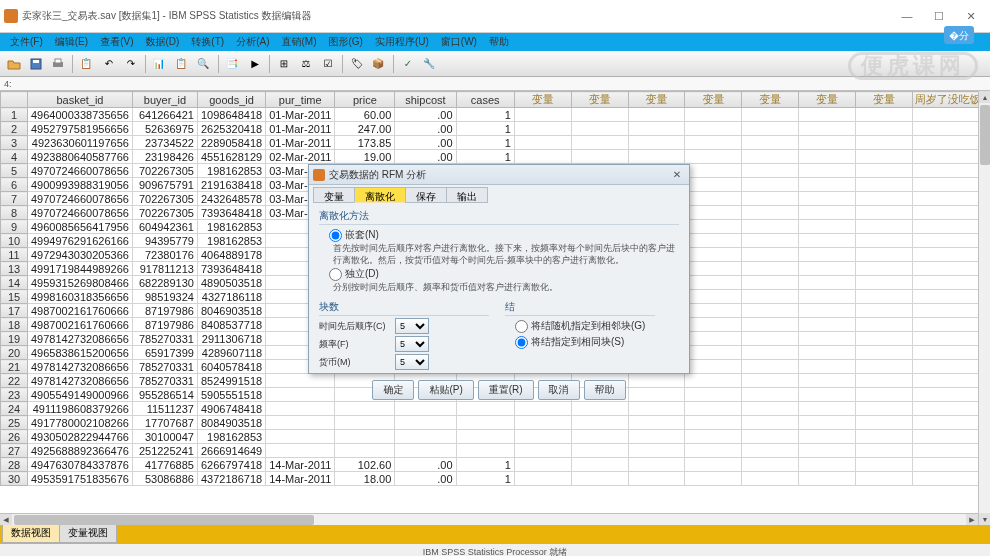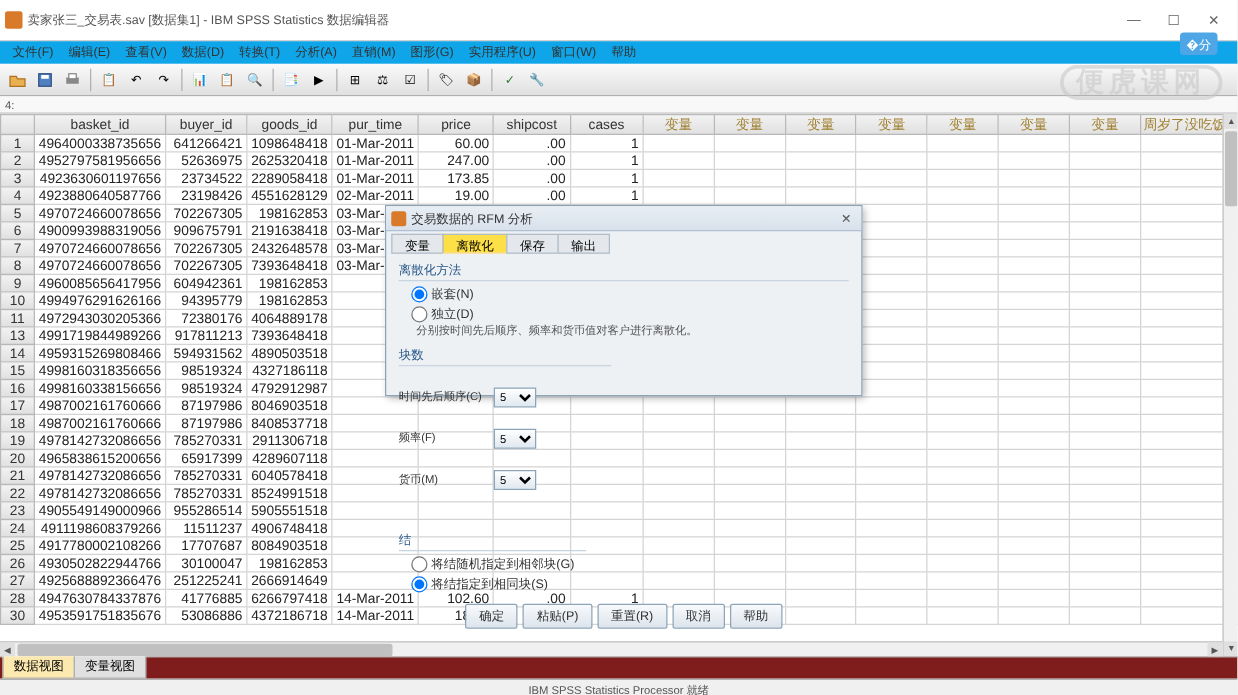--- a/index.html
+++ b/index.html
@@ -26,45 +26,45 @@
 .grid-scrollh .arr.lf { left:0; } .grid-scrollh .arr.rt { right:0; }
 table.data { border-collapse:collapse; font-size:11px; table-layout:fixed; }
 table.data th { background:linear-gradient(#f2f2f2,#e0e0e0); border:1px solid #b8b8b8; height:14px; font-weight:normal; color:#333; padding:0 2px; overflow:hidden; white-space:nowrap; }
 table.data th.rowhdr { width:30px; background:linear-gradient(#f2f2f2,#e0e0e0); text-align:center; }
 table.data th.corner { width:30px; }
 table.data th.col { width:66px; }
 table.data th.col.first { width:98px; }
 table.data td { border:1px solid #d4d4d4; height:11px; padding:0 3px; text-align:right; color:#222; overflow:hidden; white-space:nowrap; }
 table.data td.hl { background:#fce9b0; }
 table.data th.var { color:#a08030; }
-.bottom-tabs { height:18px; background:#7f1d1d; border-top:1px solid #b0b0b0; display:flex; align-items:flex-end; padding-left:2px; }
+.bottom-tabs { height:18px; background:#eab308; border-top:1px solid #b0b0b0; display:flex; align-items:flex-end; padding-left:2px; }
 .bottom-tabs .btab { padding:2px 8px; font-size:10px; background:#e0e0e0; border:1px solid #b0b0b0; margin-right:-1px; }
 .bottom-tabs .btab.active { background:#fce9b0; }
 .statusbar { height:18px; background:#f0f0f0; border-top:1px solid #b0b0b0; display:flex; align-items:center; justify-content:center; padding:0 6px; font-size:9px; color:#555; }
 .watermark { position:absolute; top:52px; right:12px; color:rgba(200,200,200,0.6); font-size:22px; font-weight:bold; pointer-events:none; letter-spacing:4px; font-family:sans-serif; }
 .watermark .pill { display:inline-flex; border:3px solid rgba(200,200,200,0.6); border-radius:14px; padding:0 10px; align-items:center; height:28px; }
 .sharebtn { position:absolute; top:26px; right:16px; width:30px; height:18px; background:#4ea6e6; border-radius:3px; display:flex; align-items:center; justify-content:center; color:#fff; font-size:10px; }
 
-.dialog { position:absolute; left:308px; top:164px; width:382px; height:153px; background:#eef1f4; border:1px solid #8ca4b8; box-shadow:2px 2px 6px rgba(0,0,0,0.3); }
+.dialog { position:absolute; left:308px; top:164px; width:382px; height:210px; background:#eef1f4; border:1px solid #8ca4b8; box-shadow:2px 2px 6px rgba(0,0,0,0.3); }
 .dialog .dtitle { height:20px; background:linear-gradient(#e8eef4,#d8e2ec); display:flex; align-items:center; padding:0 4px; border-bottom:1px solid #b0c0d0; }
 .dialog .dtitle .dicon { width:12px; height:12px; background:#d97a2a; border-radius:2px; margin-right:4px; }
 .dialog .dtitle .dtxt { font-size:10px; color:#333; flex:1; }
 .dialog .dtitle .dclose { width:16px; height:14px; display:flex; align-items:center; justify-content:center; color:#555; font-size:10px; }
 .dialog .dtabs { height:18px; display:flex; padding-left:4px; padding-top:2px; gap:0; }
 .dialog .dtab { padding:2px 10px; font-size:10px; background:#e4e8ec; border:1px solid #b0bcc8; margin-right:-1px; }
 .dialog .dtab.active { background:#fde047; border-bottom-color:#f8e0b8; }
 .dialog .dbody { padding:6px 10px; font-size:10px; color:#333; }
 .dialog .group { margin-bottom:6px; }
 .dialog .gtitle { color:#2a5a8a; font-size:10px; margin-bottom:2px; border-bottom:1px solid #c8d4e0; padding-bottom:1px; }
 .dialog .radio-row { display:flex; align-items:flex-start; gap:3px; padding:1px 0;margin-left:10px; }
 .dialog .radio-row input { position:relative; top:1px; }
 .dialog .desc { font-size:9px; color:#555; margin-left:14px; line-height:1.3; }
-.dialog .two-col { display:flex; gap:16px;flex-direction:column; }
+.dialog .two-col { display:flex; gap:16px; }
 .dialog .col { flex:0 0 auto; }
-.dialog .fld { display:flex; align-items:center; gap:4px; margin:17px 0; }
+.dialog .fld { display:flex; align-items:center; gap:4px; margin:2px 0; }
 .dialog .fld label { width:72px; font-size:9px; }
 .dialog .fld select { width:34px; height:16px; font-size:9px; background:linear-gradient(#fff,#e0e8f0); border:1px solid #8ca4b8; }
 .dialog .dbtns { display:flex; justify-content:center; gap:4px; margin-top:8px; }
 .dialog .dbtn { padding:2px 10px; font-size:10px; background:linear-gradient(#f8fafc,#dce4ec); border:1px solid #8ca4b8; border-radius:2px; }
 </style>
 </head>
 <body>
 
 <div class="titlebar">
   <div class="icon"></div>
@@ -370,58 +370,40 @@
           <td></td>
           <td></td>
           <td></td>
           <td></td>
           <td></td>
           <td></td>
         </tr>
         <tr>
           <th class="rowhdr">14</th>
           <td>4959315269808466</td>
-          <td>594931562</td>
+          <td>682289130</td>
           <td>4890503518</td>
           <td></td>
           <td></td>
           <td></td>
           <td></td>
           <td></td>
           <td></td>
           <td></td>
           <td></td>
           <td></td>
           <td></td>
           <td></td>
           <td></td>
         </tr>
         <tr>
           <th class="rowhdr">15</th>
           <td>4998160318356656</td>
           <td>98519324</td>
           <td>4327186118</td>
-          <td></td>
-          <td></td>
-          <td></td>
-          <td></td>
-          <td></td>
-          <td></td>
-          <td></td>
-          <td></td>
-          <td></td>
-          <td></td>
-          <td></td>
-          <td></td>
-        </tr>
-        <tr>
-          <th class="rowhdr">16</th>
-          <td>4998160338156656</td>
-          <td>98519324</td>
-          <td>4792912987</td>
           <td></td>
           <td></td>
           <td></td>
           <td></td>
           <td></td>
           <td></td>
           <td></td>
           <td></td>
           <td></td>
           <td></td>
@@ -701,20 +683,21 @@
       <div class="dtab">保存</div>
       <div class="dtab">输出</div>
     </div>
   <div class="dbody">
     <div class="group">
       <div class="gtitle">离散化方法</div>
       <div class="radio-row">
         <input type="radio" checked="" style="">
         <label>嵌套(N)</label>
       </div>
+      <div class="desc">首先按时间先后顺序对客户进行离散化。接下来，按频率对每个时间先后块中的客户进行离散化。然后，按货币值对每个时间先后-频率块中的客户进行离散化。</div>
       <div class="radio-row">
         <input type="radio" style="">
         <label>独立(D)</label>
       </div>
       <div class="desc">分别按时间先后顺序、频率和货币值对客户进行离散化。</div>
     </div>
     <div class="two-col">
       <div class="col" style="width:170px">
         <div class="gtitle">块数</div>
         <div class="fld">

